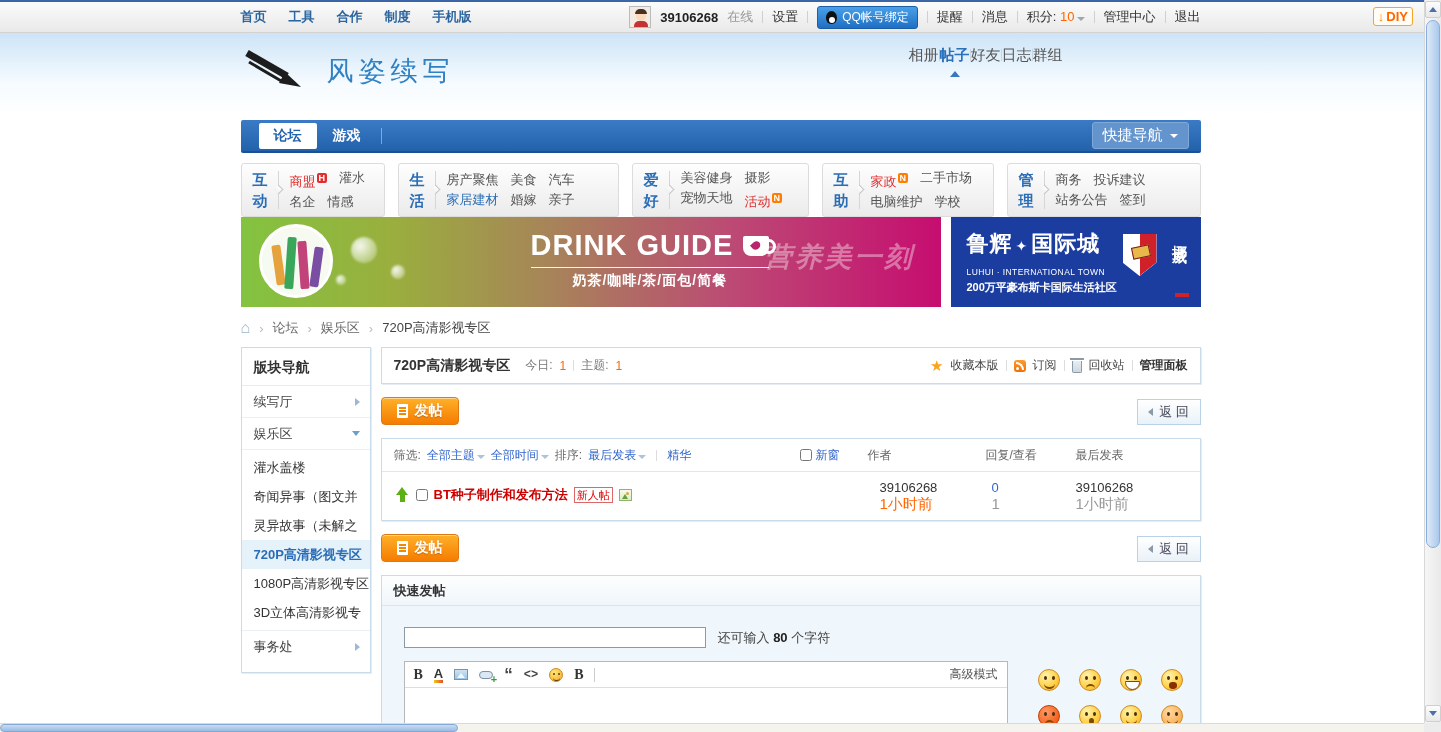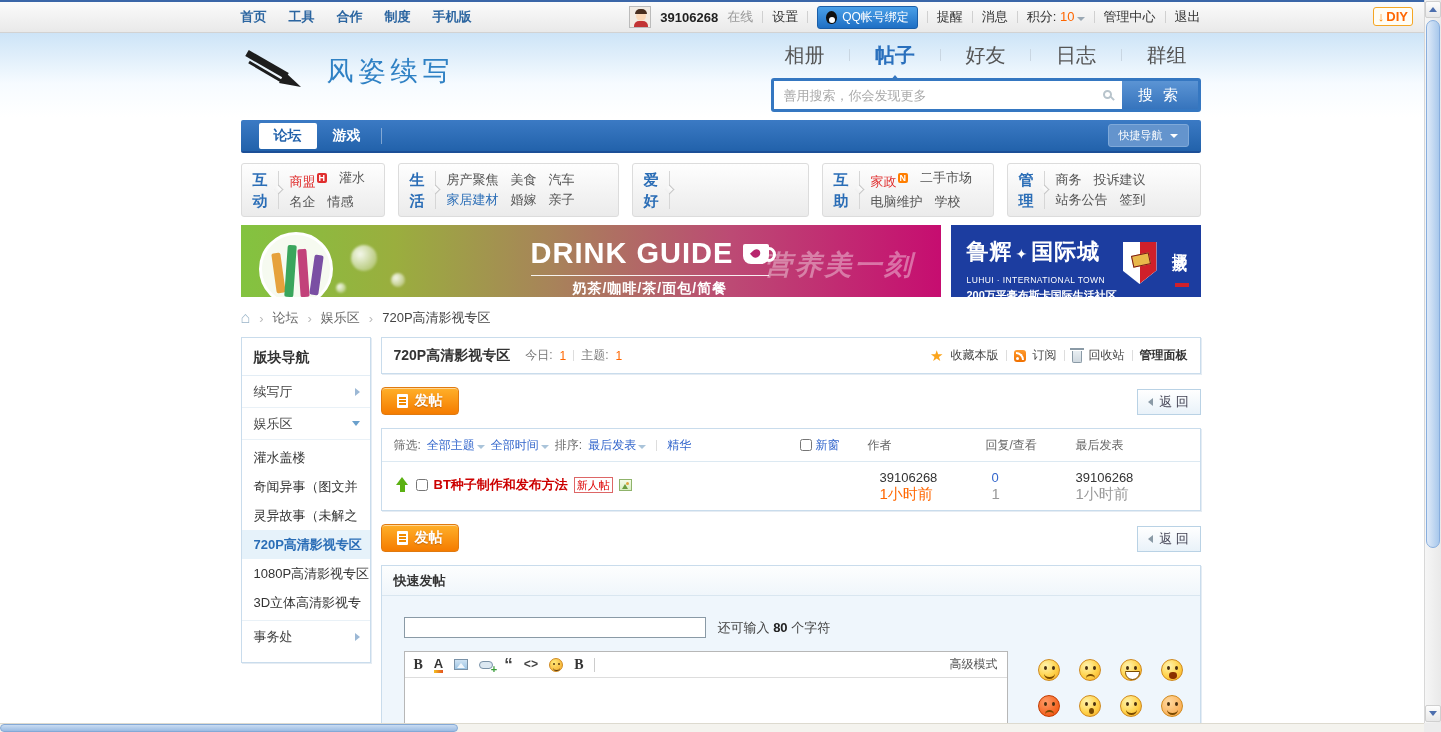--- a/index.html
+++ b/index.html
@@ -27,60 +27,60 @@
   .caret-d { display:inline-block; width:0; height:0; border-left:4px solid transparent; border-right:4px solid transparent; border-top:4px solid #9aa8b4; margin-left:2px; }
   .diy-btn { position:absolute; right:28px; top:5px; background:#fffdf5; border:1px solid #f5a623; border-radius:3px; color:#f60; font-weight:bold; font-size:13px; padding:1px 4px; cursor:pointer; }
   .diy-btn .diy-arrow::before { content:"↓"; color:#f80; margin-right:2px; font-weight:bold; }
 
   
   .site-header { height:84px; background:linear-gradient(#cde4f7,#f6fbff 60%,#ffffff); }
   .header-inner { width:960px; margin:0 auto; position:relative; height:100%; }
   .logo { position:absolute; left:0; top:12px; display:flex; align-items:center; gap:14px; }
   .site-name { font-size:27px; color:#2f81c4; letter-spacing:5px; }
   .header-right { position:absolute; right:0; top:9px; width:430px; }
-  .user-nav { display:flex; align-items:center; justify-content:space-between; padding:0 14px; font-size:20px; color:#555; height:26px; }
+  .user-nav { display:flex; align-items:center; justify-content:center; padding:0 14px; font-size:15px; color:#555; height:26px; }
   .unav-item { cursor:pointer; position:relative; }
   .unav-item.active { color:#2a70bd; font-weight:bold; }
   .unav-item.active::after { content:""; position:absolute; left:50%; margin-left:-5px; bottom:-12px; border-left:5px solid transparent; border-right:5px solid transparent; border-bottom:6px solid #3577c1; }
   .unav-sep { width:1px; height:12px; background:#c9d6e2; }
   .search-wrap { margin-top:10px; height:34px; background:#3577c1; border-radius:3px; display:flex; padding:3px; }
   .search-box { flex:1; position:relative; background:#fff; display:flex; align-items:center; }
   .search-input { width:100%; height:100%; border:0; outline:none; padding:0 26px 0 10px; font-size:13px; color:#555; font-family:inherit; }
   .search-input::placeholder { color:#aaa; }
   .mag { position:absolute; right:10px; top:9px; width:9px; height:9px; border:2px solid #b8c4cc; border-radius:50%; }
   .mag::after { content:""; position:absolute; width:2px; height:6px; background:#b8c4cc; transform:rotate(-45deg); right:-3px; bottom:-4px; }
   .search-btn { width:76px; background:linear-gradient(#5b94d4,#3674bd); color:#fff; font-size:15px; border:0; letter-spacing:3px; cursor:pointer; font-family:inherit; }
 
   
   .content { width:960px; margin:0 auto; }
 
   .main-nav { margin-top:3px; height:33px; background:linear-gradient(#3b7ac4,#2262ab); border-bottom:2px solid #1c4f97; border-radius:2px; display:flex; align-items:center; }
   .tab-forum { background:#fff; color:#2262ab; font-weight:bold; font-size:14px; padding:4px 15px; border-radius:2px; margin-left:18px; cursor:pointer; }
   .tab-game { color:#fff; font-weight:bold; font-size:14px; padding:4px 16px; cursor:pointer; }
   .mn-sep { width:1px; height:16px; background:rgba(255,255,255,.4); margin-left:4px; }
-  .quicknav { margin-left:auto; margin-right:12px; background:#6494cd; border:1px solid #7fa9d9; color:#fff; font-size:11px; padding:3px 10px; border-radius:3px; display:flex; align-items:center; gap:5px; cursor:pointer; }
+  .quicknav { margin-left:auto; margin-right:12px; background:#6494cd; border:1px solid #7fa9d9; color:#fff; font-size:15px; padding:3px 10px; border-radius:3px; display:flex; align-items:center; gap:5px; cursor:pointer; }
   .quicknav .caret-d { border-top-color:#fff; }
 
   .cat-row { margin-top:10px; display:flex; gap:13px; }
   .cat-box { height:54px; border:1px solid #dcdcdc; border-radius:3px; background:linear-gradient(#fefefe,#ebebeb); display:flex; align-items:center; }
   .cb1{width:144px;} .cb2{width:221px;} .cb3{width:177px;} .cb4{width:172px;} .cb5{width:194px; }
   .cat-title { font-weight:bold; color:#2a6db6; font-size:15px; width:16px; line-height:1.4; word-break:break-all; margin:0 9px 0 11px; }
   .cat-sep { width:6px; height:38px; border-left:1px solid #d6d6d6; position:relative; }
   .cat-sep::after { content:""; position:absolute; left:-4px; top:15px; width:6px; height:6px; border-top:1px solid #c6c6c6; border-right:1px solid #c6c6c6; transform:rotate(45deg); background:linear-gradient(#fdfdfd,#f0f0f0); }
   .cat-links { font-size:13px; color:#555; line-height:20px; padding-left:6px; }
   .cat-line { display:flex; gap:12px; white-space:nowrap; }
   .lk { cursor:pointer; }
   .lk.red { color:#e02e2e; }
   .lk.blue { color:#2a6db6; }
   .badge { color:#fff; font-size:9px; padding:0 2px; border-radius:2px; font-weight:bold; vertical-align:super; margin-left:1px; }
   .badge-h { background:#e02e2e; }
   .badge-n { background:#ff7e00; }
 
   
-  .banner-row { margin-top:8px; display:flex; gap:10px; height:72px; }
+  .banner-row { display:flex; gap:10px; height:90px; }
   .banner-drink { width:700px; position:relative; overflow:hidden; color:#fff; cursor:pointer;
     background:linear-gradient(90deg,#83c340 0%,#9aae3e 22%,#a8825a 45%,#bc4a74 70%,#c60d70 100%); }
   .drink-logo { position:absolute; left:18px; top:7px; width:74px; height:74px; border:3px solid #fff; border-radius:50%; background:rgba(255,255,255,.92); overflow:hidden; }
   .bar { position:absolute; width:9px; border-radius:2px; }
   .bar1 { left:12px; top:18px; height:40px; background:#e6a23c; transform:rotate(-8deg); }
   .bar2 { left:24px; top:10px; height:52px; background:#3aa65c; transform:rotate(4deg); }
   .bar3 { left:37px; top:14px; height:48px; background:#c2427a; transform:rotate(-4deg); }
   .bar4 { left:50px; top:20px; height:40px; background:#7a4fa3; transform:rotate(8deg); }
   .bubble { position:absolute; border-radius:50%; background:radial-gradient(circle at 35% 35%, rgba(255,255,255,.9), rgba(255,255,255,.1)); filter:blur(1px); }
   .bub1 { left:110px; top:20px; width:26px; height:26px; }
@@ -279,27 +279,20 @@
           <span class="unav-item">相册</span>
           <span class="unav-sep"></span>
           <span class="unav-item active">帖子</span>
           <span class="unav-sep"></span>
           <span class="unav-item">好友</span>
           <span class="unav-sep"></span>
           <span class="unav-item">日志</span>
           <span class="unav-sep"></span>
           <span class="unav-item">群组</span>
         </div>
-        <div class="search-wrap">
-          <div class="search-box">
-            <input class="search-input" type="text" placeholder="善用搜索，你会发现更多" style="">
-            <span class="mag"></span>
-          </div>
-          <button class="search-btn">搜 索</button>
-        </div>
       </div>
     </div>
   </div>
 
   <div class="content">
 
     <div class="main-nav">
       <span class="tab-forum">论坛</span>
       <span class="tab-game">游戏</span>
       <span class="mn-sep"></span>
@@ -336,20 +329,30 @@
           <div class="cat-line">
             <span class="lk blue">家居建材</span>
             <span class="lk">婚嫁</span>
             <span class="lk">亲子</span>
           </div>
         </div>
       </div>
       <div class="cat-box cb3">
         <div class="cat-title">爱好</div>
         <div class="cat-sep"></div>
+        <div class="cat-links">
+          <div class="cat-line">
+            <span class="lk">美容健身</span>
+            <span class="lk">摄影</span>
+          </div>
+          <div class="cat-line">
+            <span class="lk">宠物天地</span>
+            <span class="lk red"><span>活动</span><sup class="badge badge-n">N</sup></span>
+          </div>
+        </div>
       </div>
       <div class="cat-box cb4">
         <div class="cat-title">互助</div>
         <div class="cat-sep"></div>
         <div class="cat-links">
           <div class="cat-line">
             <span class="lk red"><span>家政</span><sup class="badge badge-n">N</sup></span>
             <span class="lk">二手市场</span>
           </div>
           <div class="cat-line">

